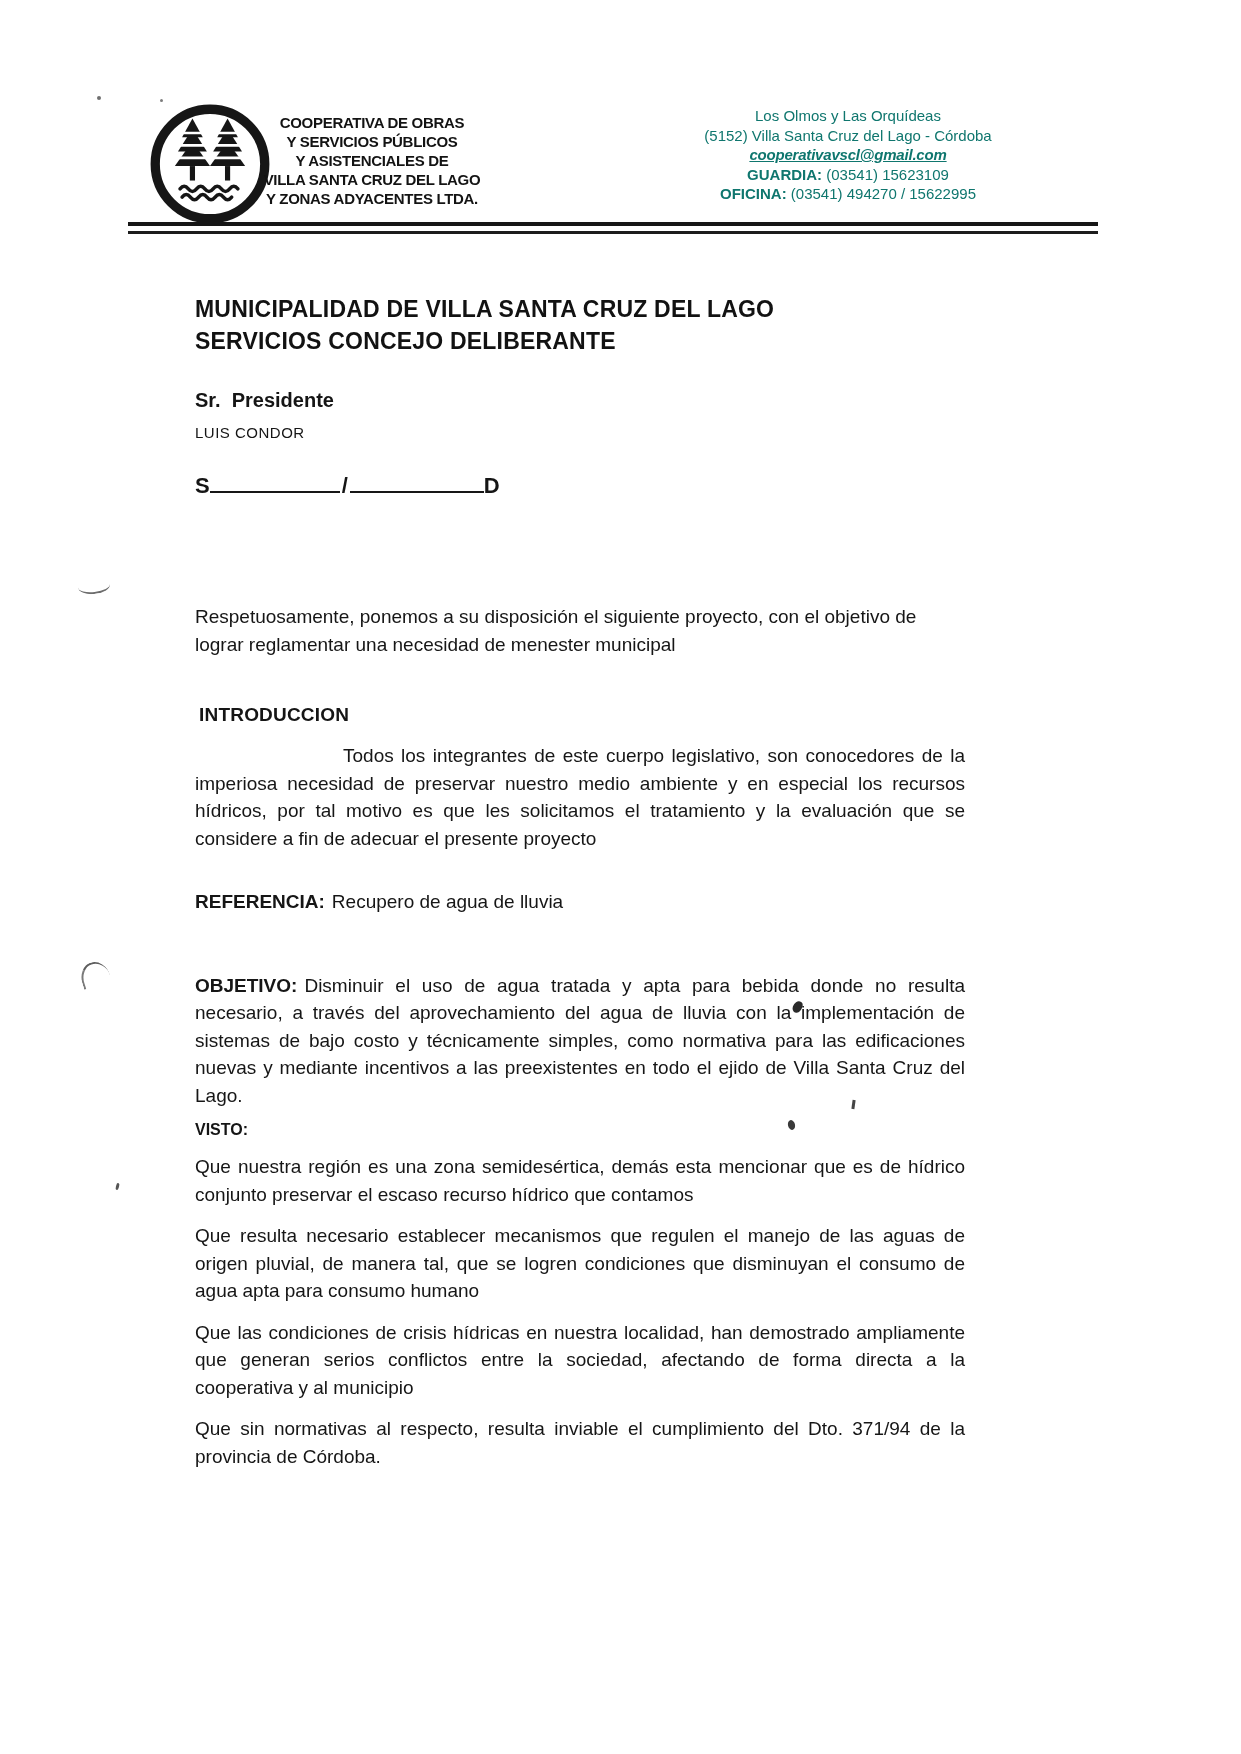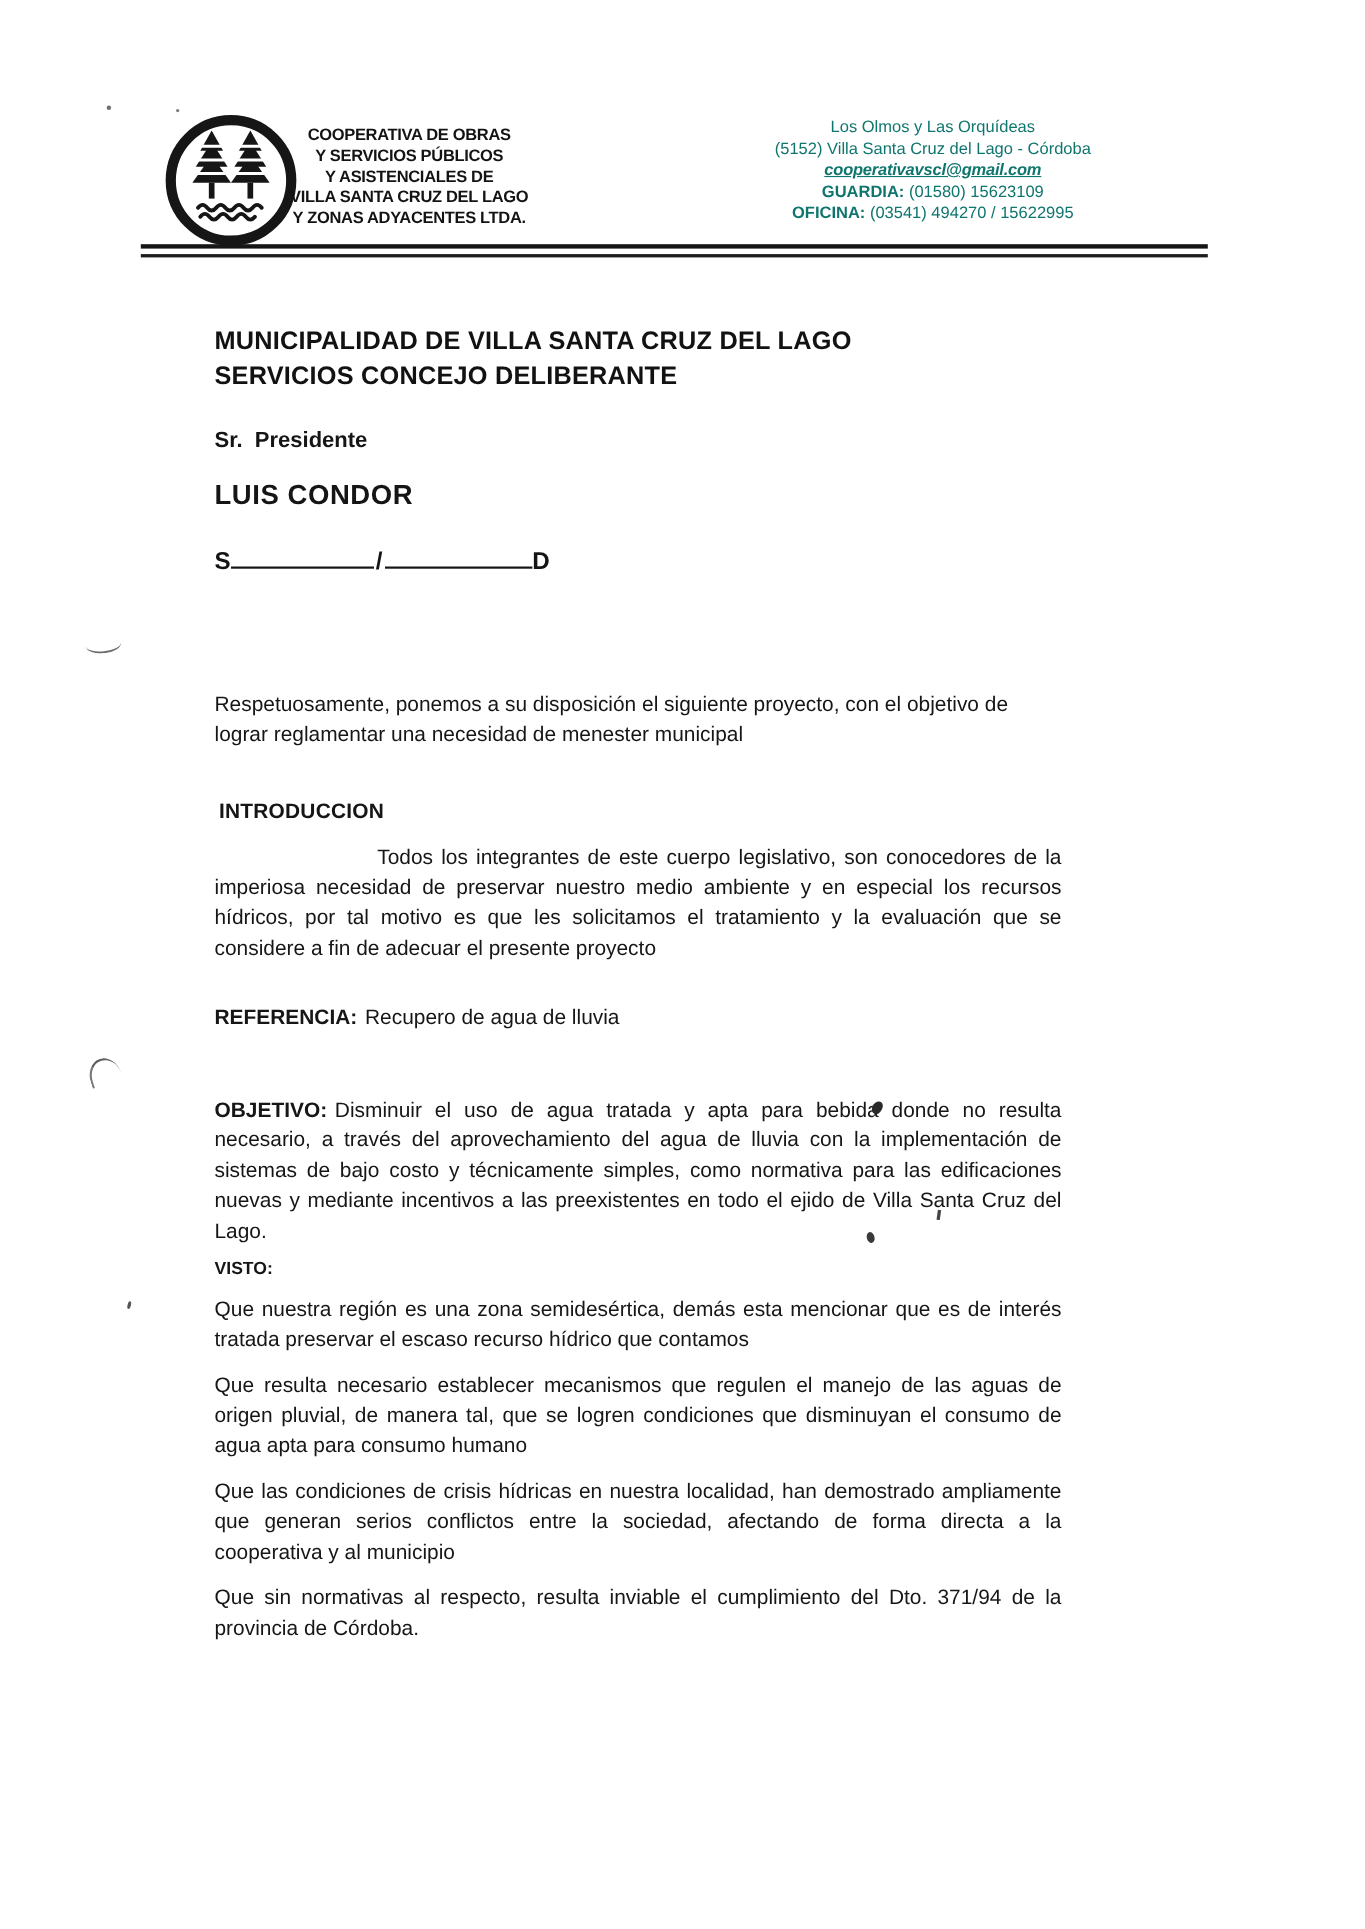--- a/index.html
+++ b/index.html
@@ -26,21 +26,21 @@
   .contact-block .email{font-style:italic;text-decoration:underline;font-weight:bold;letter-spacing:-0.2px;}
   .contact-block .lbl{font-weight:bold;}
   .divider{
     position:absolute;left:128px;top:222px;width:970px;height:5px;
     border-top:4px solid #161616;border-bottom:3px solid #1d1d1d;
   }
   
   .body-block{position:absolute;left:195px;top:293px;width:770px;}
   .title{font-size:23px;font-weight:bold;line-height:32px;letter-spacing:0.2px;color:#121212;}
   .addr-role{margin-top:32px;font-size:20px;font-weight:bold;white-space:pre-wrap;}
-  .addr-name{margin-top:24px;font-size:25px;font-weight:bold;letter-spacing:0.5px;}
+  .addr-name{margin-top:12px;font-size:15px;font-weight:normal;letter-spacing:0.5px;}
   .sd-line{margin-top:26px;font-size:22px;font-weight:bold;}
   .sd-seg{display:inline-block;width:130px;border-bottom:2.5px solid #161616;height:24px;}
   .sd-slash{padding:0 2px;}
   .p{font-size:19px;line-height:27.5px;color:#161616;}
   .p-just{text-align:justify;}
   .intro-p{margin-top:104px;}
   .h-introduccion{margin-top:46px;font-size:19px;font-weight:bold;letter-spacing:0.2px;padding-left:4px;}
   .introduccion-p{margin-top:16px;text-indent:148px;}
   .ref-line{margin-top:36px;}
   .lead{font-weight:bold;margin-right:7px;}
@@ -100,21 +100,21 @@
     <div>Y SERVICIOS PÚBLICOS</div>
     <div>Y ASISTENCIALES DE</div>
     <div>VILLA SANTA CRUZ DEL LAGO</div>
     <div>Y ZONAS ADYACENTES LTDA.</div>
   </div>
 
   <div class="contact-block">
     <div>Los Olmos y Las Orquídeas</div>
     <div>(5152) Villa Santa Cruz del Lago - Córdoba</div>
     <div><span class="email">cooperativavscl@gmail.com</span></div>
-    <div><span class="lbl">GUARDIA:</span> <span>(01580) 15623109</span></div>
+    <div><span class="lbl">GUARDIA:</span> <span>(03541) 15623109</span></div>
     <div><span class="lbl">OFICINA:</span> <span>(03541) 494270 / 15622995</span></div>
   </div>
 
   <div class="divider"></div>
 
   <div class="body-block">
 
     <div class="title">
       <div>MUNICIPALIDAD DE VILLA SANTA CRUZ DEL LAGO</div>
       <div>SERVICIOS CONCEJO DELIBERANTE</div>
@@ -135,21 +135,21 @@
     <div class="p ref-line">
       <span class="lead">REFERENCIA:</span><span>Recupero de agua de lluvia</span>
     </div>
 
     <div class="p p-just objetivo-p">
       <span class="lead">OBJETIVO:</span><span>Disminuir el uso de agua tratada y apta para bebida donde no resulta necesario, a través del aprovechamiento del agua de lluvia con la implementación de sistemas de bajo costo y técnicamente simples, como normativa para las edificaciones nuevas y mediante incentivos a las preexistentes en todo el ejido de Villa Santa Cruz del Lago.</span>
     </div>
 
     <div class="h-visto">VISTO:</div>
 
-    <div class="p p-just visto-p">Que nuestra región es una zona semidesértica, demás esta mencionar que es de interés tratada preservar el escaso recurso hídrico que contamos</div>
+    <div class="p p-just visto-p">Que nuestra región es una zona semidesértica, demás esta mencionar que es de hídrico conjunto preservar el escaso recurso hídrico que contamos</div>
     <div class="p p-just visto-p">Que resulta necesario establecer mecanismos que regulen el manejo de las aguas de origen pluvial, de manera tal, que se logren condiciones que disminuyan el consumo de agua apta para consumo humano</div>
     <div class="p p-just visto-p">Que las condiciones de crisis hídricas en nuestra localidad, han demostrado ampliamente que generan serios conflictos entre la sociedad, afectando de forma directa a la cooperativa y al municipio</div>
     <div class="p p-just visto-p">Que sin normativas al respecto, resulta inviable el cumplimiento del Dto. 371/94 de la provincia de Córdoba.</div>
 
   </div>
 
   <div class="artifact curl1"></div>
   <div class="artifact curl2"></div>
   <div class="artifact blob1"></div>
   <div class="artifact blob2"></div>

